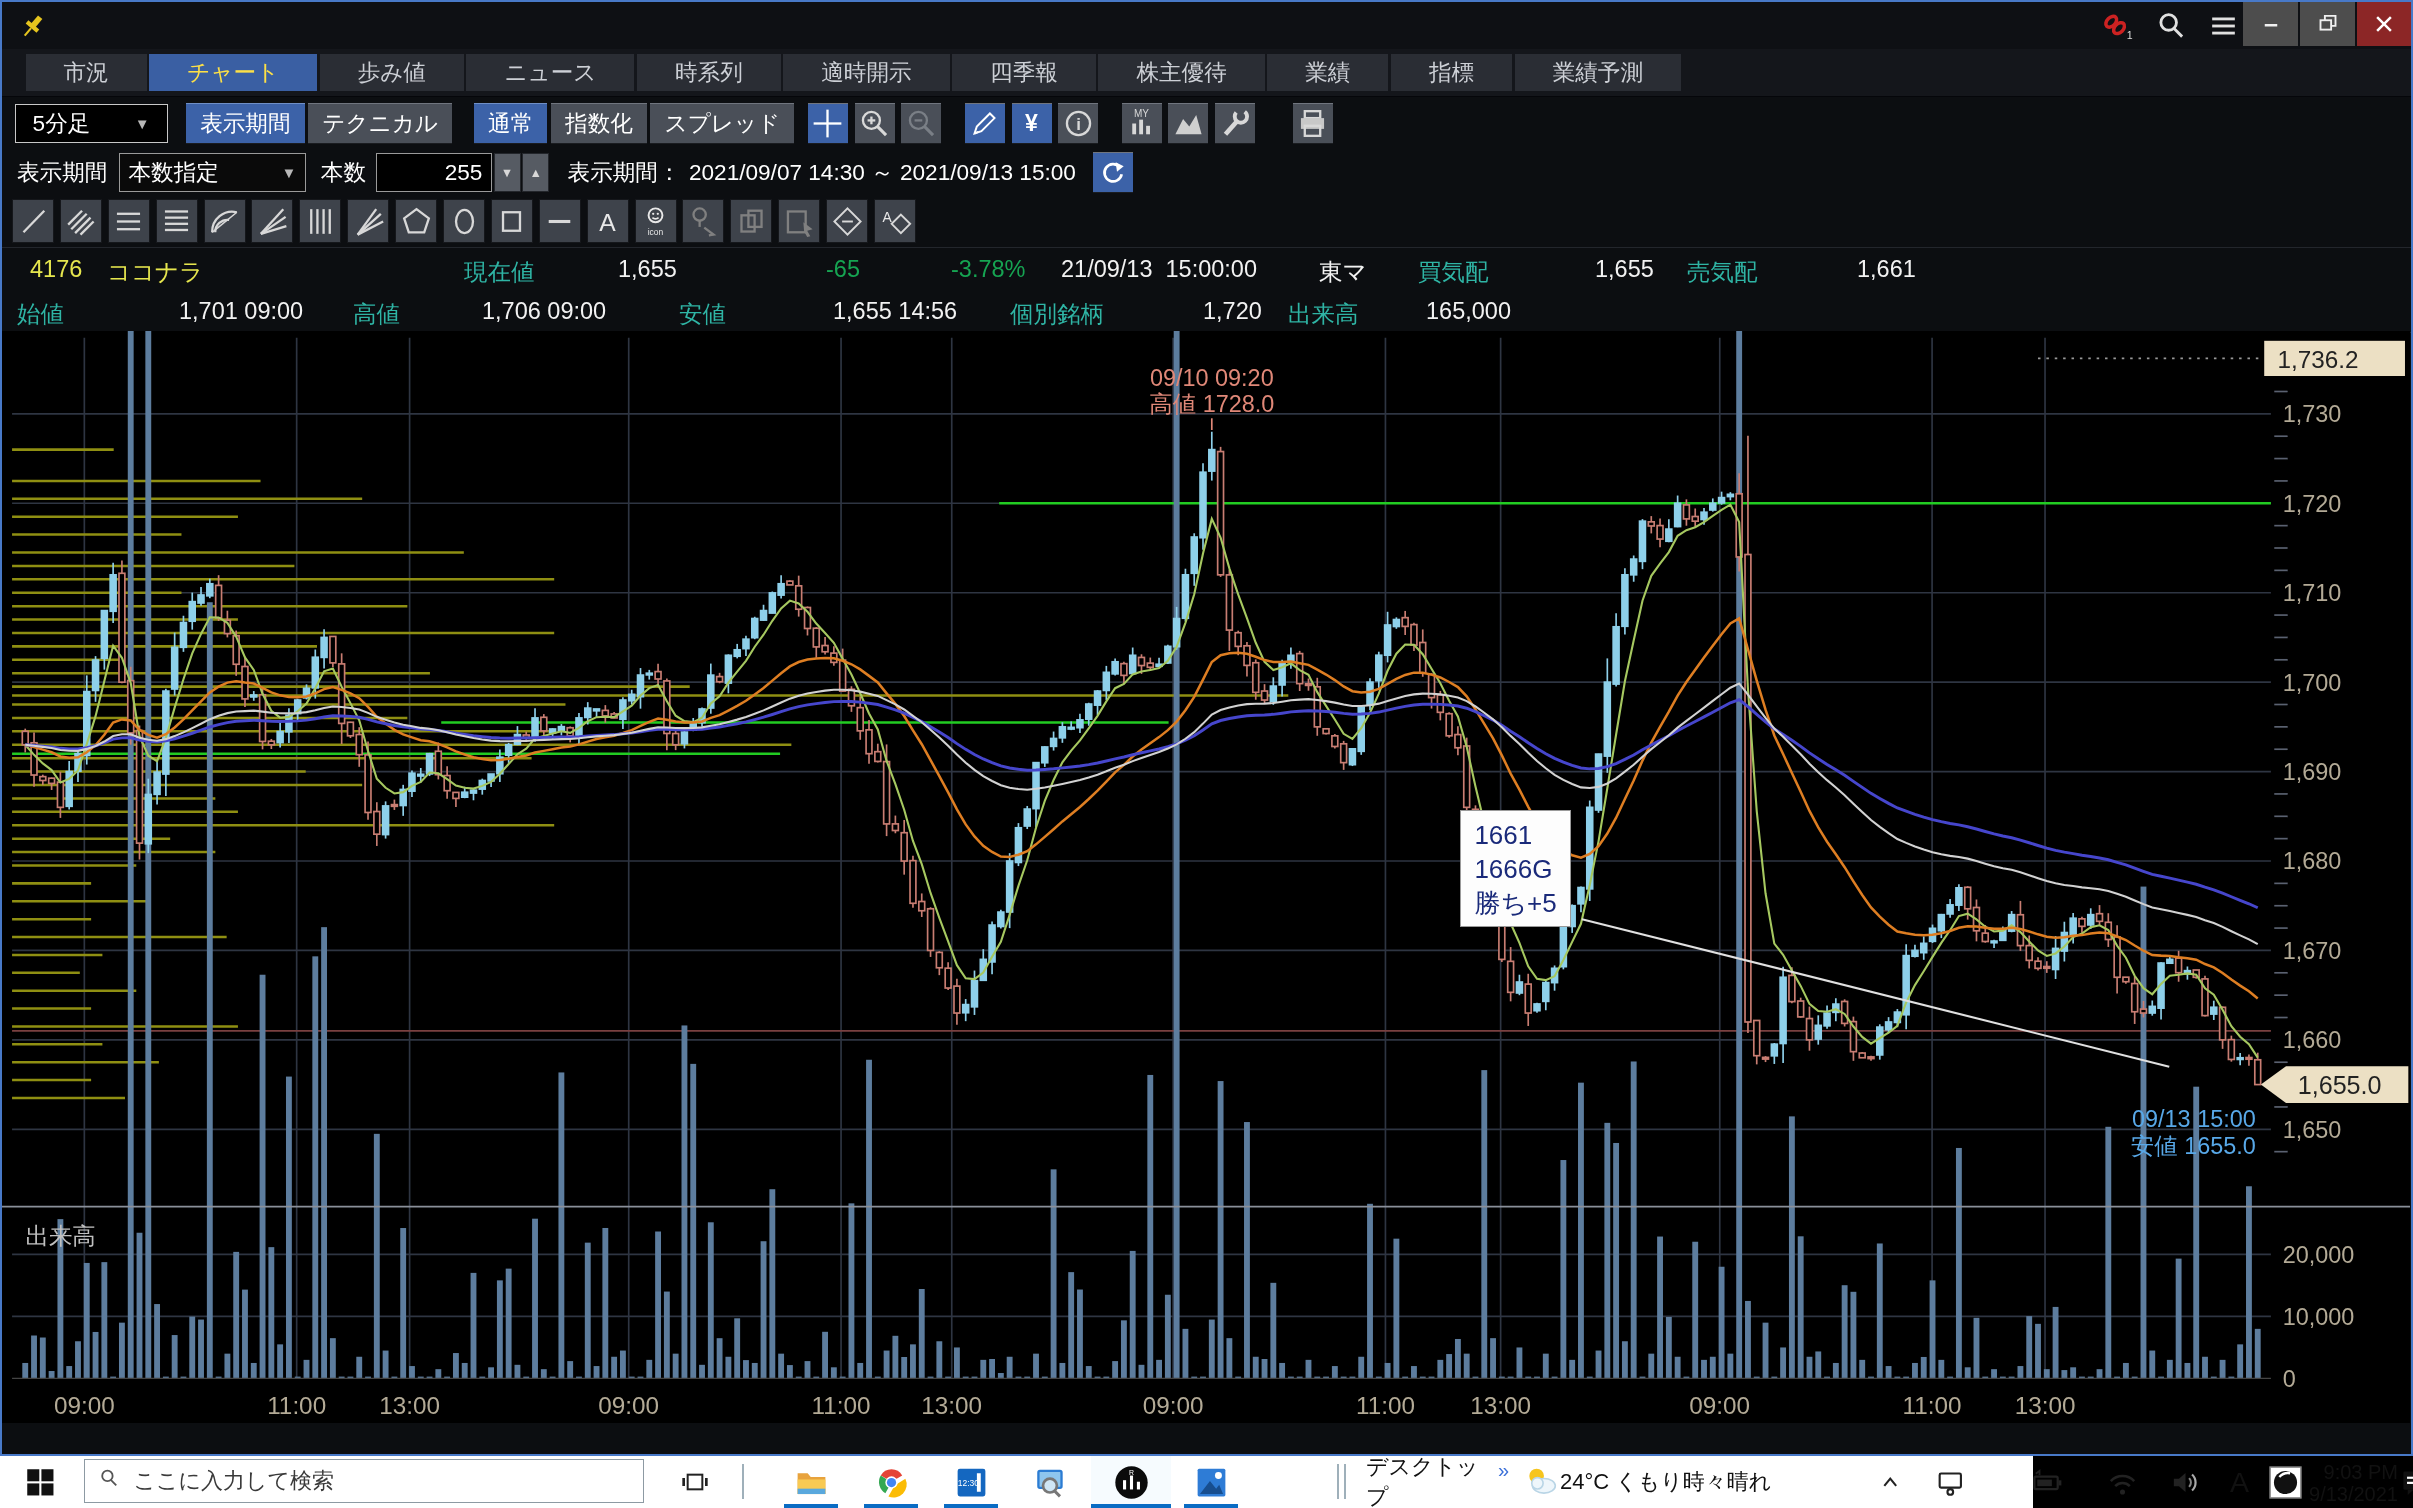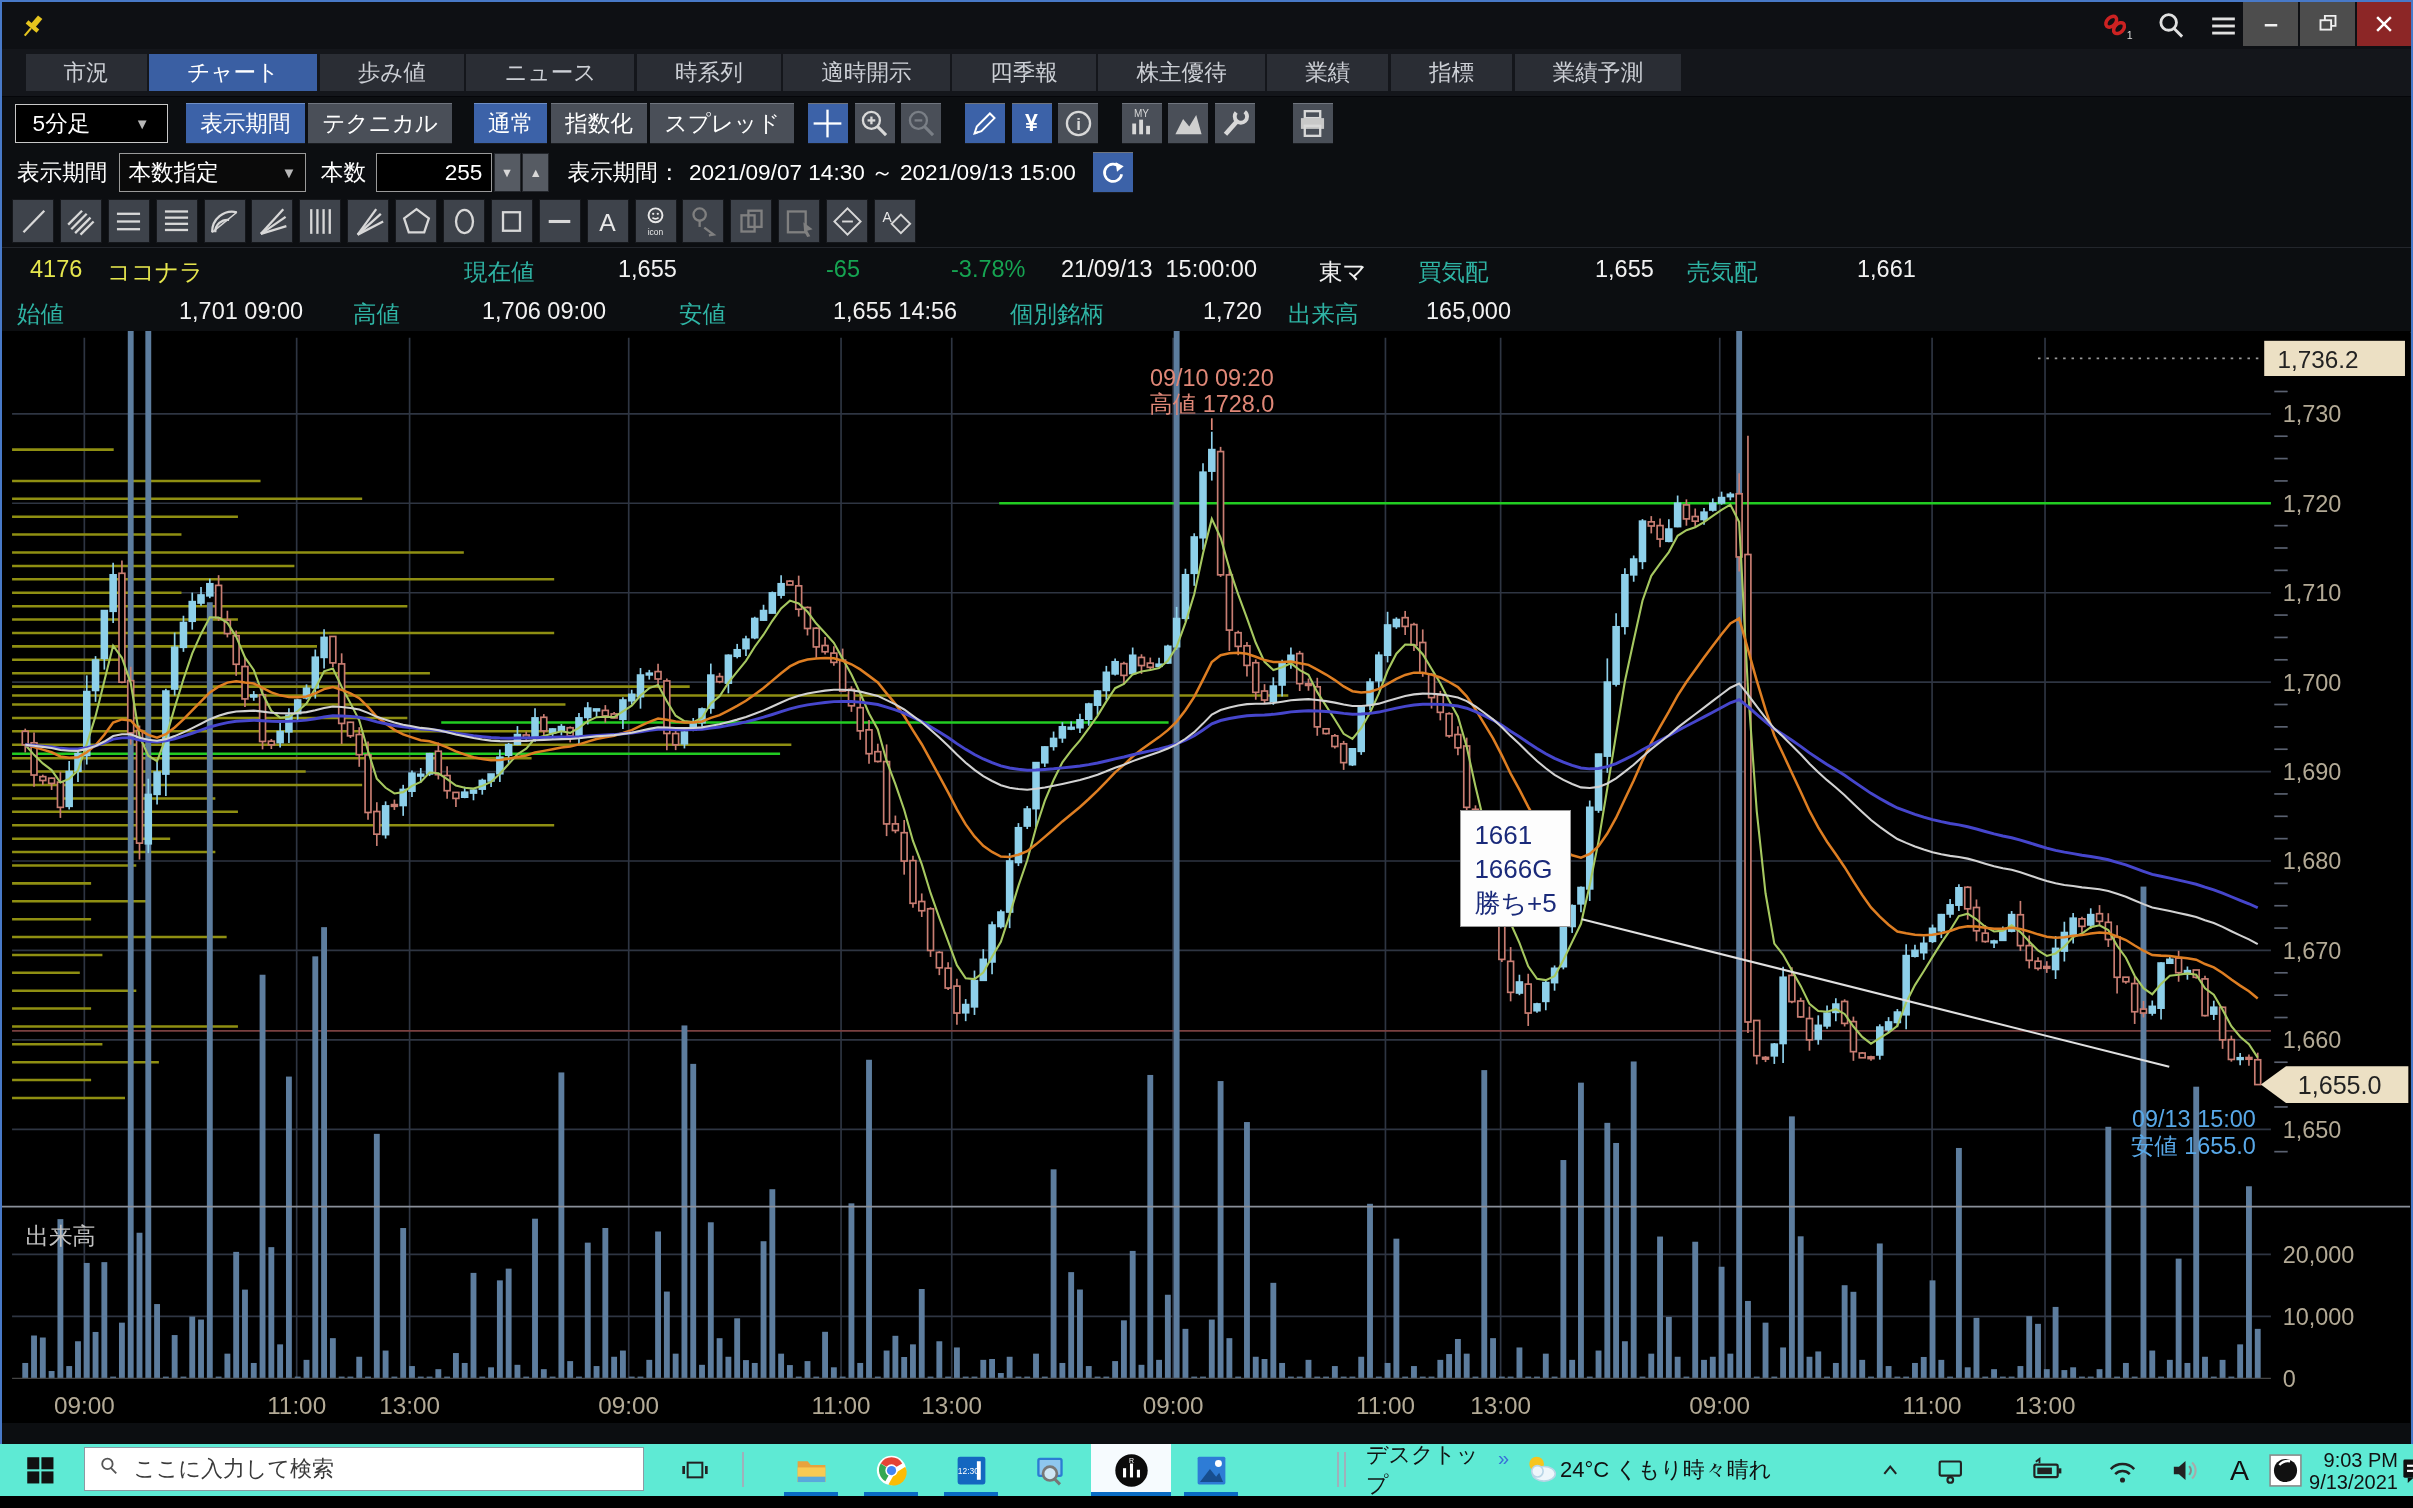--- a/index.html
+++ b/index.html
@@ -9,21 +9,21 @@
           border:2.5px solid #4879c8;box-sizing:border-box;}
   
   .titlebar{position:absolute;left:0;top:0;width:100%;height:47px;background:#0e1014;}
   .title-text{position:absolute;left:50px;top:8.4px;color:#fff;font-size:26px;font-weight:bold;letter-spacing:0.8px;}
   .tb-ico{position:absolute;top:6.7px;width:37px;height:34px;}
   .winbtn{position:absolute;top:0;width:55px;height:44px;display:flex;align-items:center;justify-content:center;}
   
   .tabbar{position:absolute;left:0;top:47px;width:100%;height:47px;background:#14161b;border-bottom:1.7px solid #05060a;}
   .tabs{position:absolute;left:23.5px;top:5px;display:flex;gap:2.5px;}
   .tab{height:37px;line-height:37px;padding:0 38px;background:#2a2d34;color:#cdd0d6;font-size:22.6px;cursor:default;}
-  .tab.active{background:#3a5fa3;color:#ffffff;text-align:right;}
+  .tab.active{background:#3a5fa3;color:#fde047;text-align:right;}
   
   .toolbar{position:absolute;left:0;top:96px;width:100%;height:50px;background:#0c0e11;display:flex;align-items:center;}
   .btn{height:39px;line-height:39px;padding:0 14.2px;background:#4a4f58;color:#fff;font-size:22.6px;
        border-top:0.8px solid #70757e;border-bottom:0.8px solid #1a1c20;}
   .btn.blue{background:#3c62a8;border-top-color:#6f8fc6;}
   .ibtn{width:40px;height:39px;background:#4a4f58;border-top:0.8px solid #70757e;border-bottom:0.8px solid #1a1c20;
         display:flex;align-items:center;justify-content:center;}
   .ibtn.blue{background:#3c62a8;}
   .ibtn.dim svg *{stroke:#7a7f86;fill:none;}
   .interval-box{width:117px;height:37px;background:#000;border:0.8px solid #c8c8c8;color:#fff;font-size:22.6px;
@@ -43,21 +43,21 @@
   .quotes{position:absolute;left:0;top:245px;width:100%;height:84px;background:#0c0e11;border-top:0.8px solid #23262c;border-bottom:0.8px solid #23262c;}
   .qrow{position:absolute;left:0;width:100%;height:42px;font-size:23.5px;}
   .q{position:absolute;top:8.4px;white-space:pre;}
   .teal{color:#2fb5a5;} .yellow{color:#e6e64e;} .white{color:#f2f2f2;} .green{color:#16a452;}
   
   .chart{position:absolute;left:0;top:329px;width:2408px;height:1092px;background:#000;}
   #chart-svg{position:absolute;left:0;top:0;width:2408px;height:1092px;}
   .tooltip{position:absolute;background:#fdfdfd;border:0.8px solid #9a9a9a;color:#1a2a7a;font-size:26px;line-height:34px;
            padding:6.7px 13.4px;white-space:pre;}
   
-  .taskbar{position:absolute;left:0;bottom:12px;width:2413px;height:52px;background:#5eead4;}
+  .taskbar{position:absolute;left:0;bottom:0;width:2033px;height:52px;background:#ffffff;}
   .tk{position:absolute;top:0;height:52px;display:flex;align-items:center;justify-content:center;}
   .searchbox{position:absolute;left:84px;top:3.4px;width:560px;height:44px;background:#fff;border:0.8px solid #8d9aa3;
              display:flex;align-items:center;box-sizing:border-box;color:#3a3a3a;font-size:22px;}
   .appslot{width:80px;}
   .appslot.active{background:#f6fbfe;}
   .underline{position:absolute;bottom:0;height:4.2px;background:#0a6cc4;}
   .vsep{position:absolute;top:8.4px;width:1.7px;height:35px;background:#9fb0ba;}
   .traytxt{color:#111;font-size:22px;}
   .clockblk{position:absolute;top:5px;text-align:right;color:#111;font-size:20px;line-height:22px;}
 </style>

